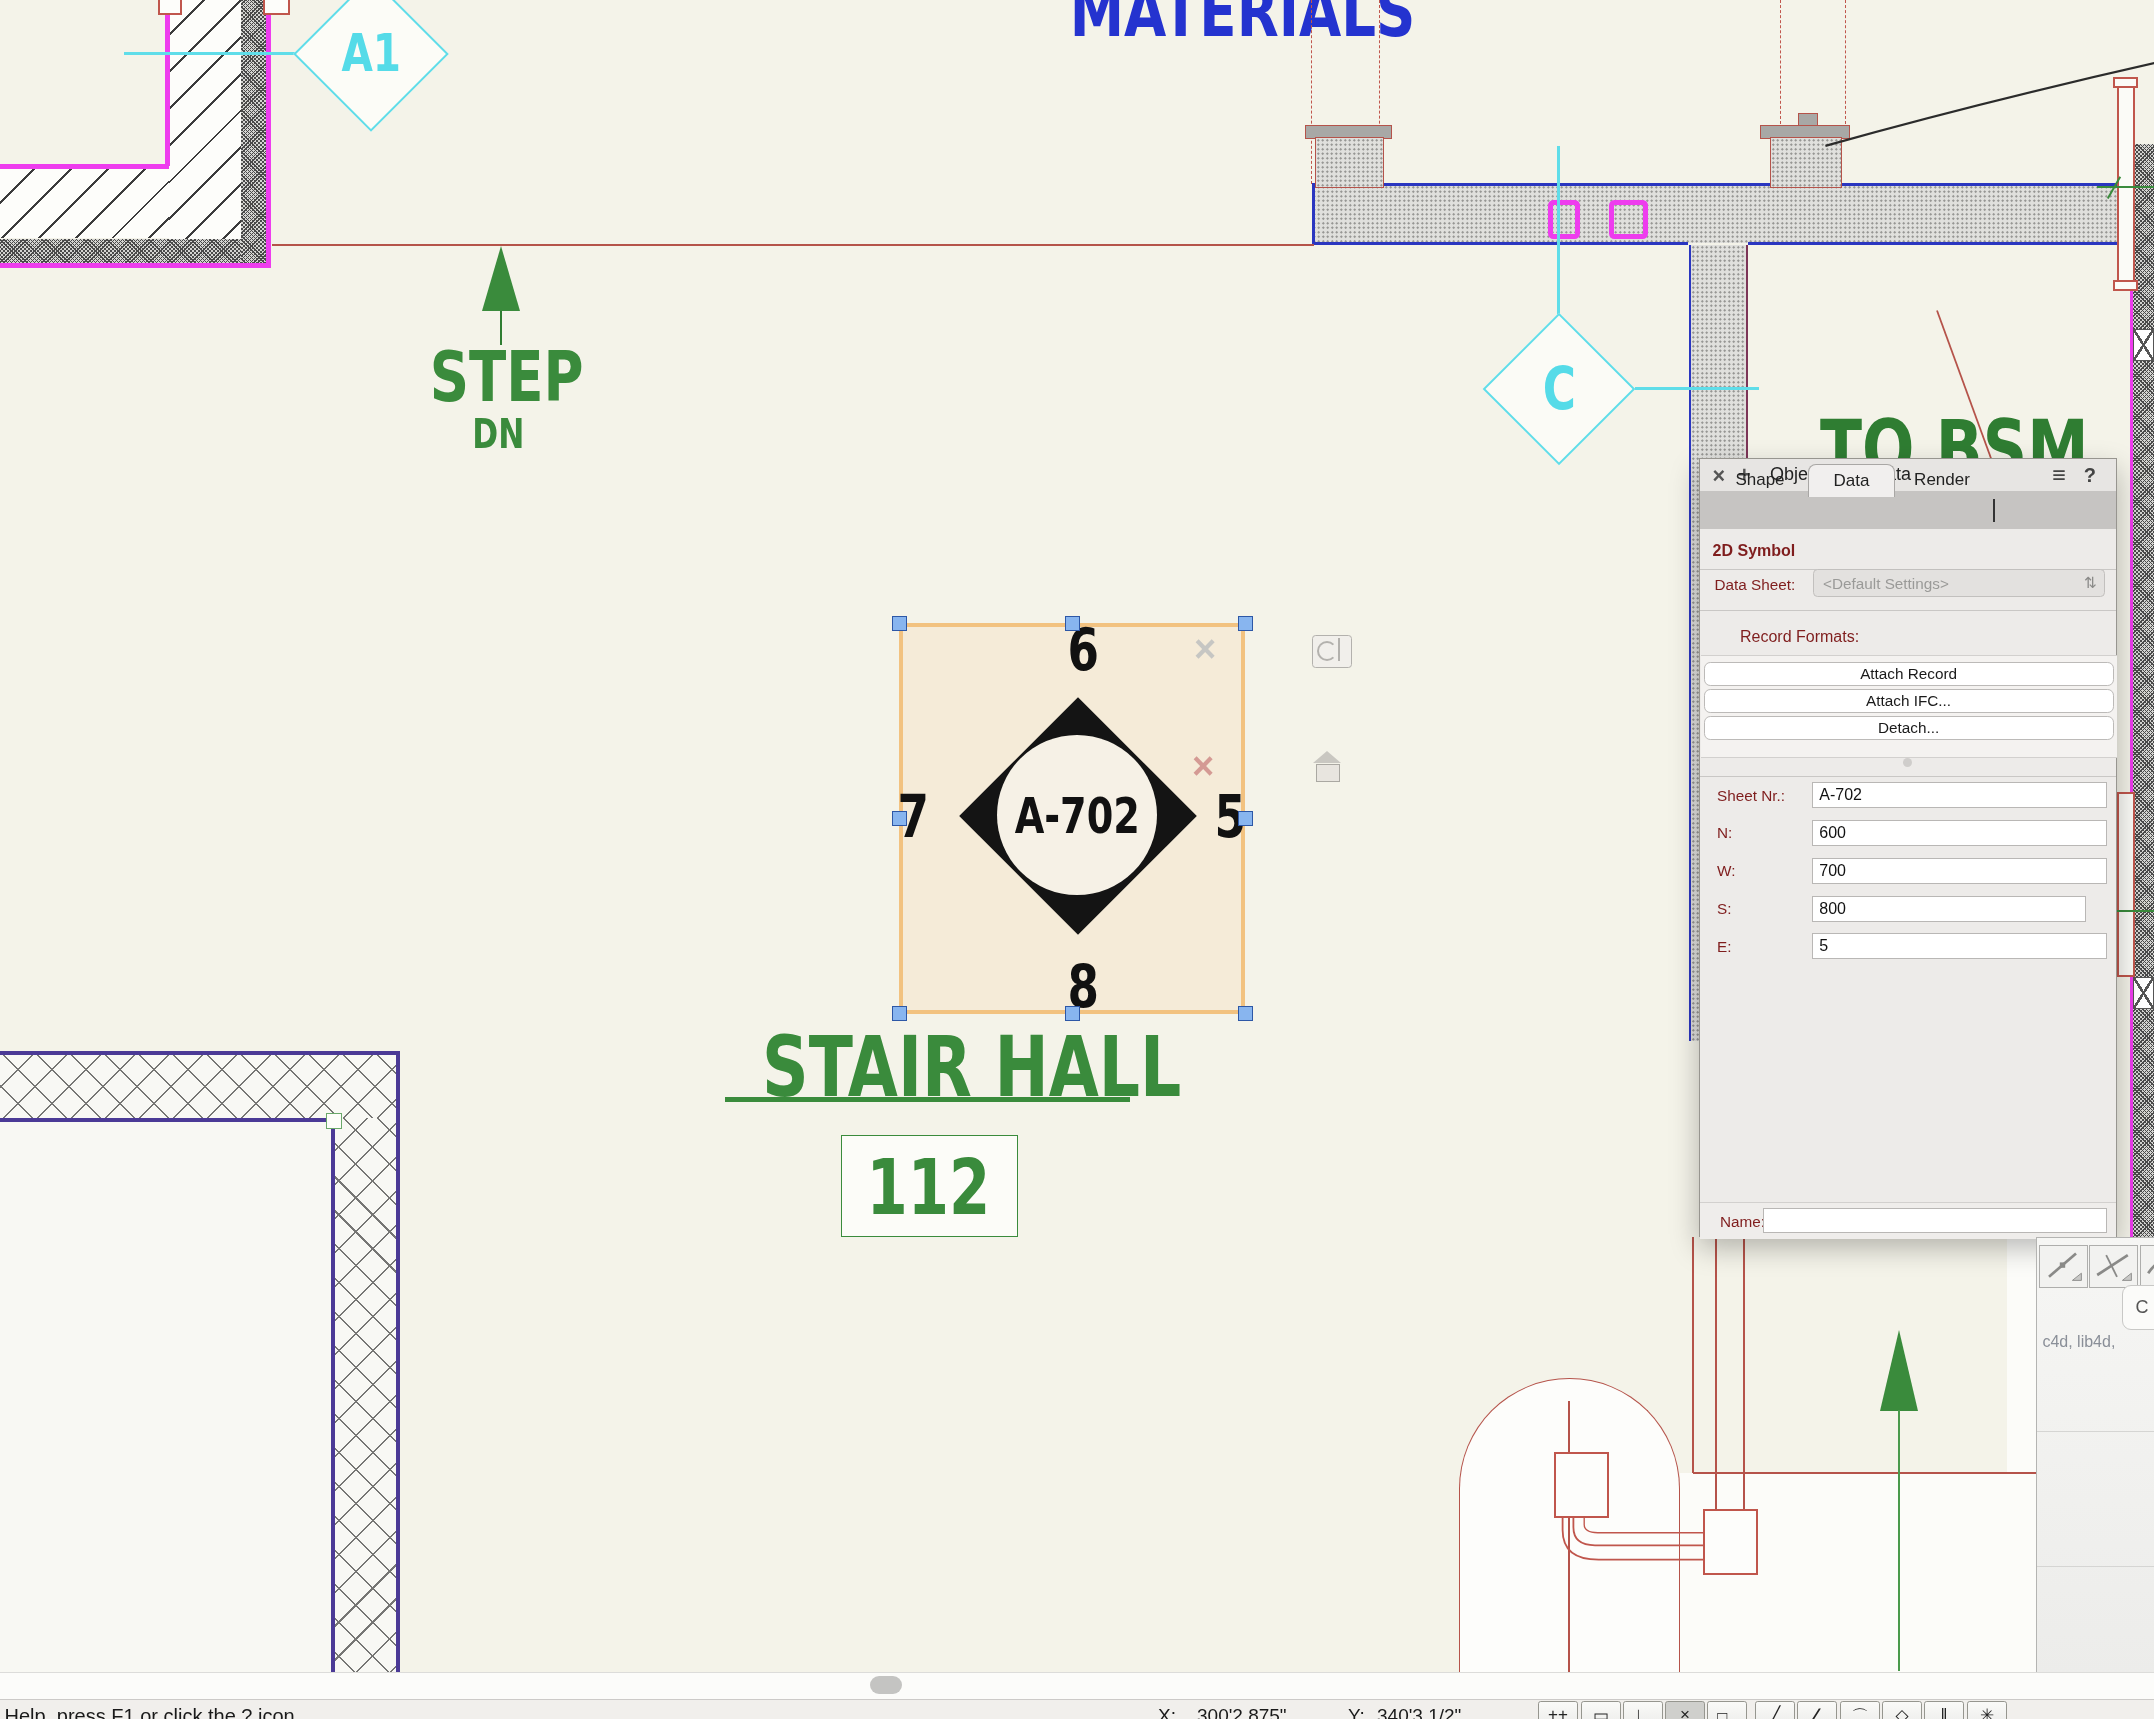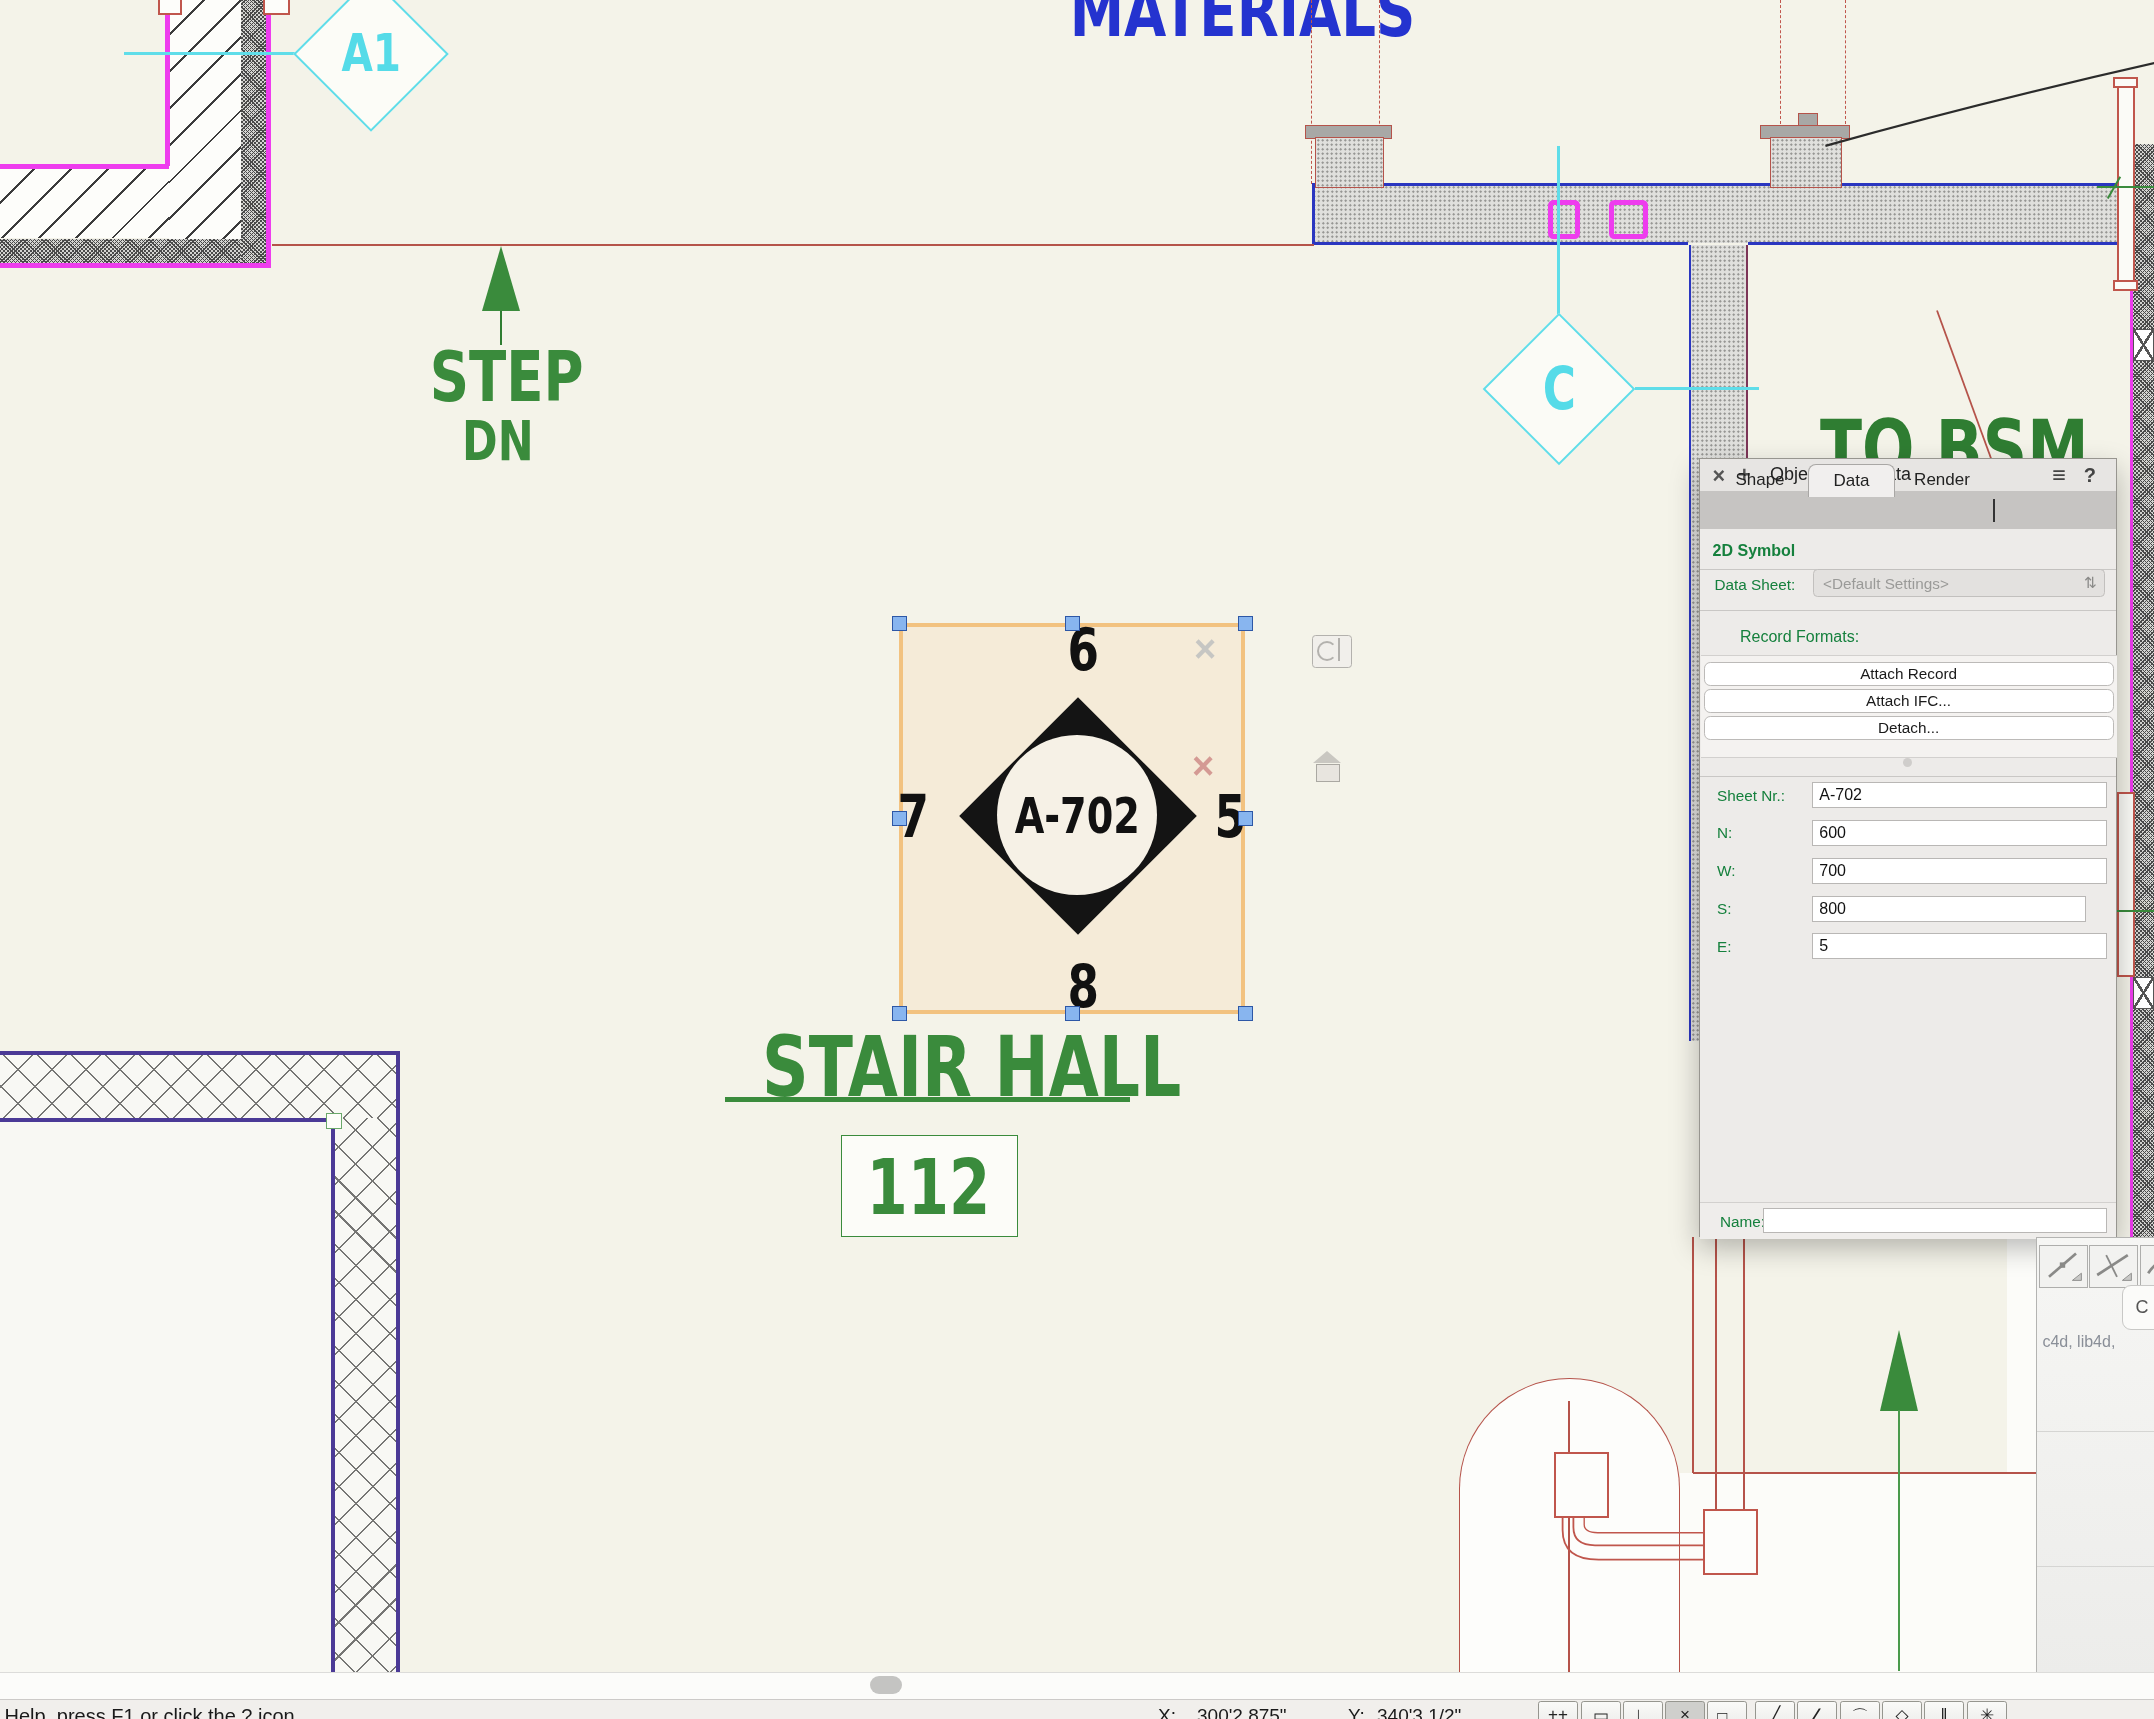--- a/index.html
+++ b/index.html
@@ -24,21 +24,21 @@
   
   .handle{position:absolute;width:15.3px;height:15.3px;background:#88b5ef;border:1.4px solid #2d57a6;box-sizing:border-box;z-index:6}
   
   .pal{position:absolute;background:#edebe9;border:0.9px solid #97958f;box-shadow:0 10.8px 27px rgba(0,0,0,.28);z-index:10;box-sizing:border-box}
   .ptitle{position:absolute;left:0;top:0;right:0;height:32px;background:#e7e5e3;border-bottom:0.9px solid #bfbdbb;font-size:18px;color:#222}
   .ptab{position:absolute;top:5.4px;height:32px;line-height:31px;text-align:center;font-size:17px;color:#222}
   .ptab.active{background:#f1efee;border:0.9px solid #a9a7a5;border-bottom:none;border-radius:8px 8px 0 0}
   .pin{position:absolute;background:#fff;border:0.9px solid #b9b7b5;font-size:16px;padding:0 6.3px;font-family:"Liberation Sans",sans-serif;box-sizing:border-box;color:#111}
   .pbtn{position:absolute;background:#fff;border:0.9px solid #bcbab8;border-radius:6.3px;font-size:15.3px;color:#1a1a1a;
         display:flex;align-items:center;justify-content:center;box-sizing:border-box}
-  .plabel{position:absolute;font-size:15.3px;color:#15803d;white-space:nowrap}
+  .plabel{position:absolute;font-size:15.3px;color:#7f1d1d;white-space:nowrap}
   .divider{position:absolute;left:0;right:0;height:0.9px;background:#c9c7c5}
   
   .tbtn{position:absolute;width:40px;height:36px;background:linear-gradient(#fafaf8,#e6e6e4);border:0.9px solid #96968f;border-radius:2.7px;
         text-align:center;font-size:17px;color:#222;padding-top:2.7px;box-sizing:border-box;z-index:12}
   .tbtn.pressed{background:#cfcfcc}
   .redline{position:absolute;background:#b5534a}
   .dashv{position:absolute;width:0;border-left:1.8px dashed #c0564c}
 </style>
 </head>
 <body>
@@ -97,21 +97,21 @@
     <span>C</span></div>
   <div class="abs" style="left:1635px;top:387px;width:124px;height:2.7px;background:#5fdde9"></div>
 
   <div class="ctext ltext" style="left:1820px;top:410px;font-size:79px;color:#2f7d32">
     <span>TO BSM</span></div>
 
   <div class="abs" style="left:482px;top:246px;width:0;height:0;border-left:19px solid transparent;border-right:19px solid transparent;border-bottom:65px solid #3a8b3c"></div>
   <div class="abs" style="left:500px;top:311px;width:1.8px;height:34px;background:#2f7d32"></div>
   <div class="ctext" style="left:408px;top:342px;width:180px;font-size:70px;color:#3a8b3c">
     <span>STEP</span></div>
-  <div class="ctext" style="left:408px;top:414px;width:180px;font-size:55px;color:#3a8b3c">
+  <div class="ctext" style="left:408px;top:414px;width:180px;font-size:40px;color:#3a8b3c">
     <span>DN</span></div>
 
   <div class="abs" style="left:899px;top:623px;width:346px;height:391px;border:4.5px solid #f2c280;background:rgba(246,224,194,.42);box-sizing:border-box;z-index:5"></div>
   <div class="dia" style="left:994px;top:732px;width:168px;height:168px;background:#141414;z-index:5"></div>
   <div class="abs" style="left:997px;top:735px;width:160px;height:160px;border-radius:50%;background:#f6f1e6;z-index:5"></div>
   <div class="ctext" style="left:987px;top:792px;width:180px;font-size:49px;color:#111;z-index:6">
     <span>A-702</span></div>
   <div class="ctext" style="left:1038px;top:621px;width:90px;font-size:58px;color:#111;z-index:6"><span>6</span></div>
   <div class="ctext" style="left:868px;top:788px;width:90px;font-size:58px;color:#111;z-index:6"><span>7</span></div>
   <div class="ctext" style="left:1185px;top:788px;width:90px;font-size:58px;color:#111;z-index:6"><span>5</span></div>

